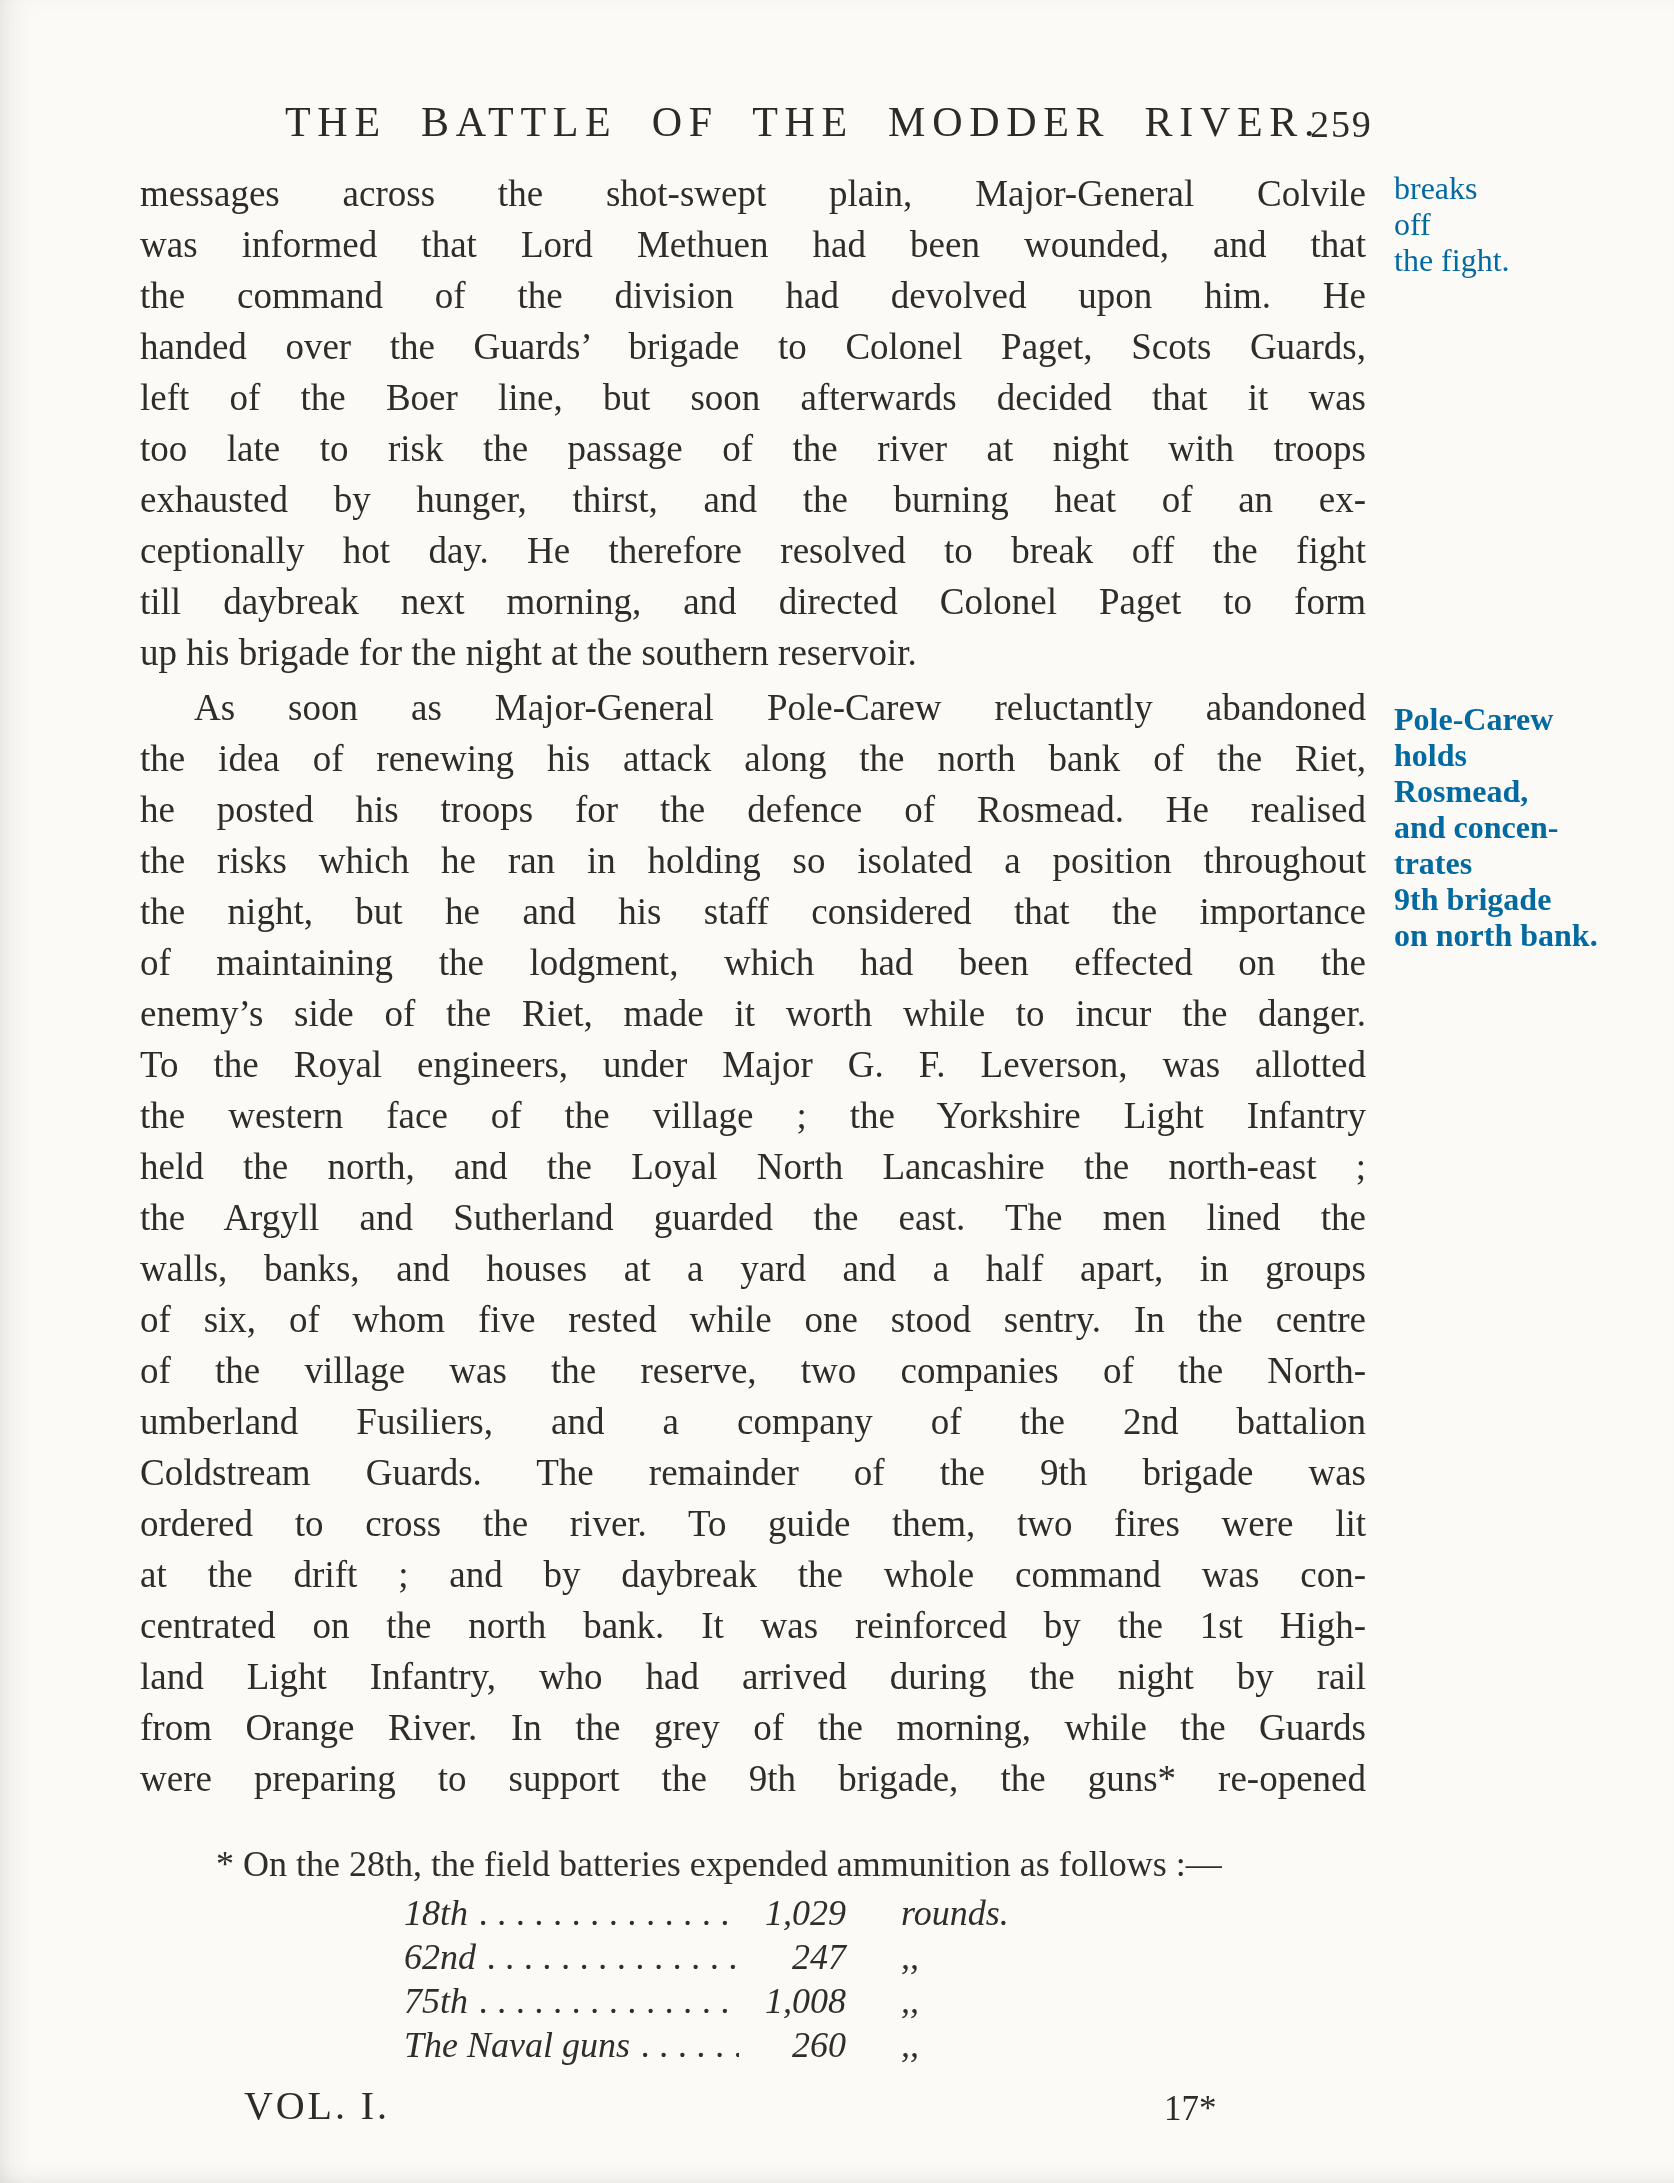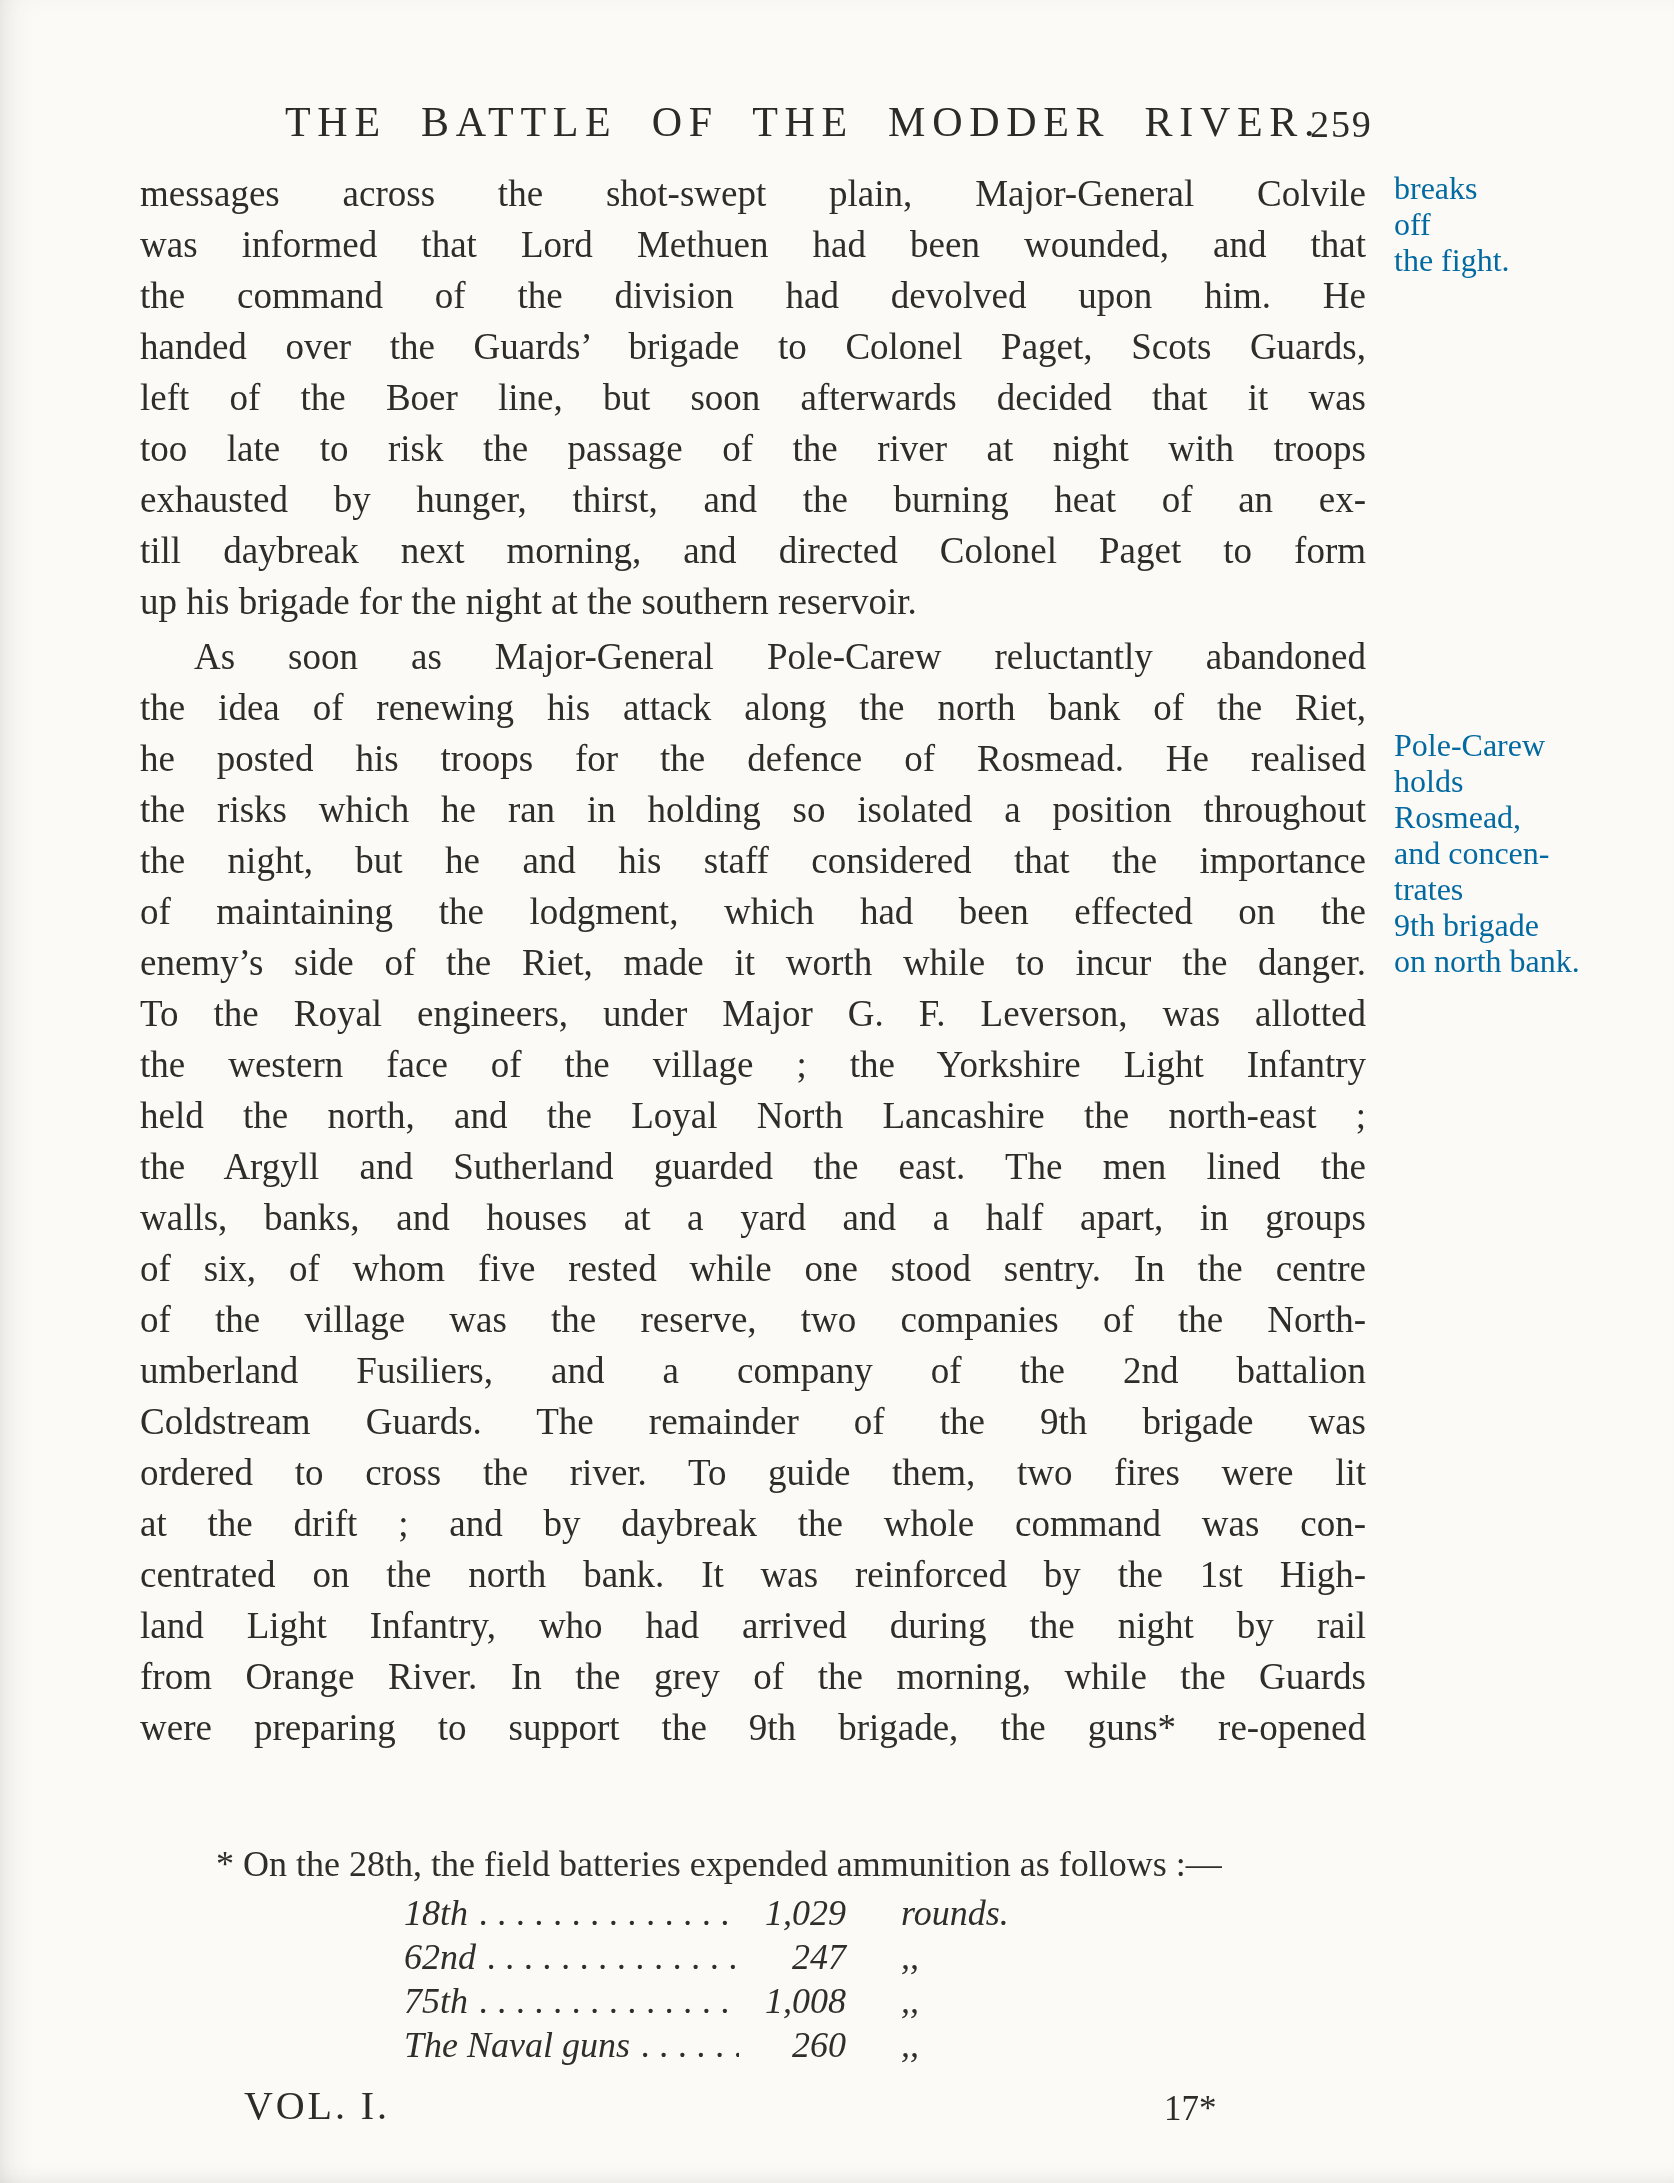--- a/index.html
+++ b/index.html
@@ -71,20 +71,21 @@
 
   <main class="text-column" id="body-column">
       <div class="paragraph">
         <div class="line">messages across the shot-swept plain, Major-General Colvile</div>
         <div class="line">was informed that Lord Methuen had been wounded, and that</div>
         <div class="line">the command of the division had devolved upon him.  He</div>
         <div class="line">handed over the Guards’ brigade to Colonel Paget, Scots Guards,</div>
         <div class="line">left of the Boer line, but soon afterwards decided that it was</div>
         <div class="line">too late to risk the passage of the river at night with troops</div>
         <div class="line">exhausted by hunger, thirst, and the burning heat of an ex-</div>
+        <div class="line">ceptionally hot day.  He therefore resolved to break off the fight</div>
         <div class="line">till daybreak next morning, and directed Colonel Paget to form</div>
         <div class="line last-left">up his brigade for the night at the southern reservoir.</div>
       </div>
       <div class="paragraph p-indent">
         <div class="line">As soon as Major-General Pole-Carew reluctantly abandoned</div>
         <div class="line">the idea of renewing his attack along the north bank of the Riet,</div>
         <div class="line">he posted his troops for the defence of Rosmead.  He realised</div>
         <div class="line">the risks which he ran in holding so isolated a position throughout</div>
         <div class="line">the night, but he and his staff considered that the importance</div>
         <div class="line">of maintaining the lodgment, which had been effected on the</div>
@@ -106,21 +107,21 @@
         <div class="line">were preparing to support the 9th brigade, the guns* re-opened</div>
       </div>
     </main>
 
   <aside class="margin-column" id="margin-column">
       <div class="margin-note" style="top: 5.7px;">
         <div class="note-line">breaks</div>
         <div class="note-line">off</div>
         <div class="note-line">the fight.</div>
       </div>
-      <div class="margin-note" style="top: 563px;">
+      <div class="margin-note" style="top: 537px; font-weight: bold;">
         <div class="note-line">Pole-Carew</div>
         <div class="note-line">holds</div>
         <div class="note-line">Rosmead,</div>
         <div class="note-line">and concen-</div>
         <div class="note-line">trates</div>
         <div class="note-line">9th brigade</div>
         <div class="note-line">on north bank.</div>
       </div>
     </aside>
 

